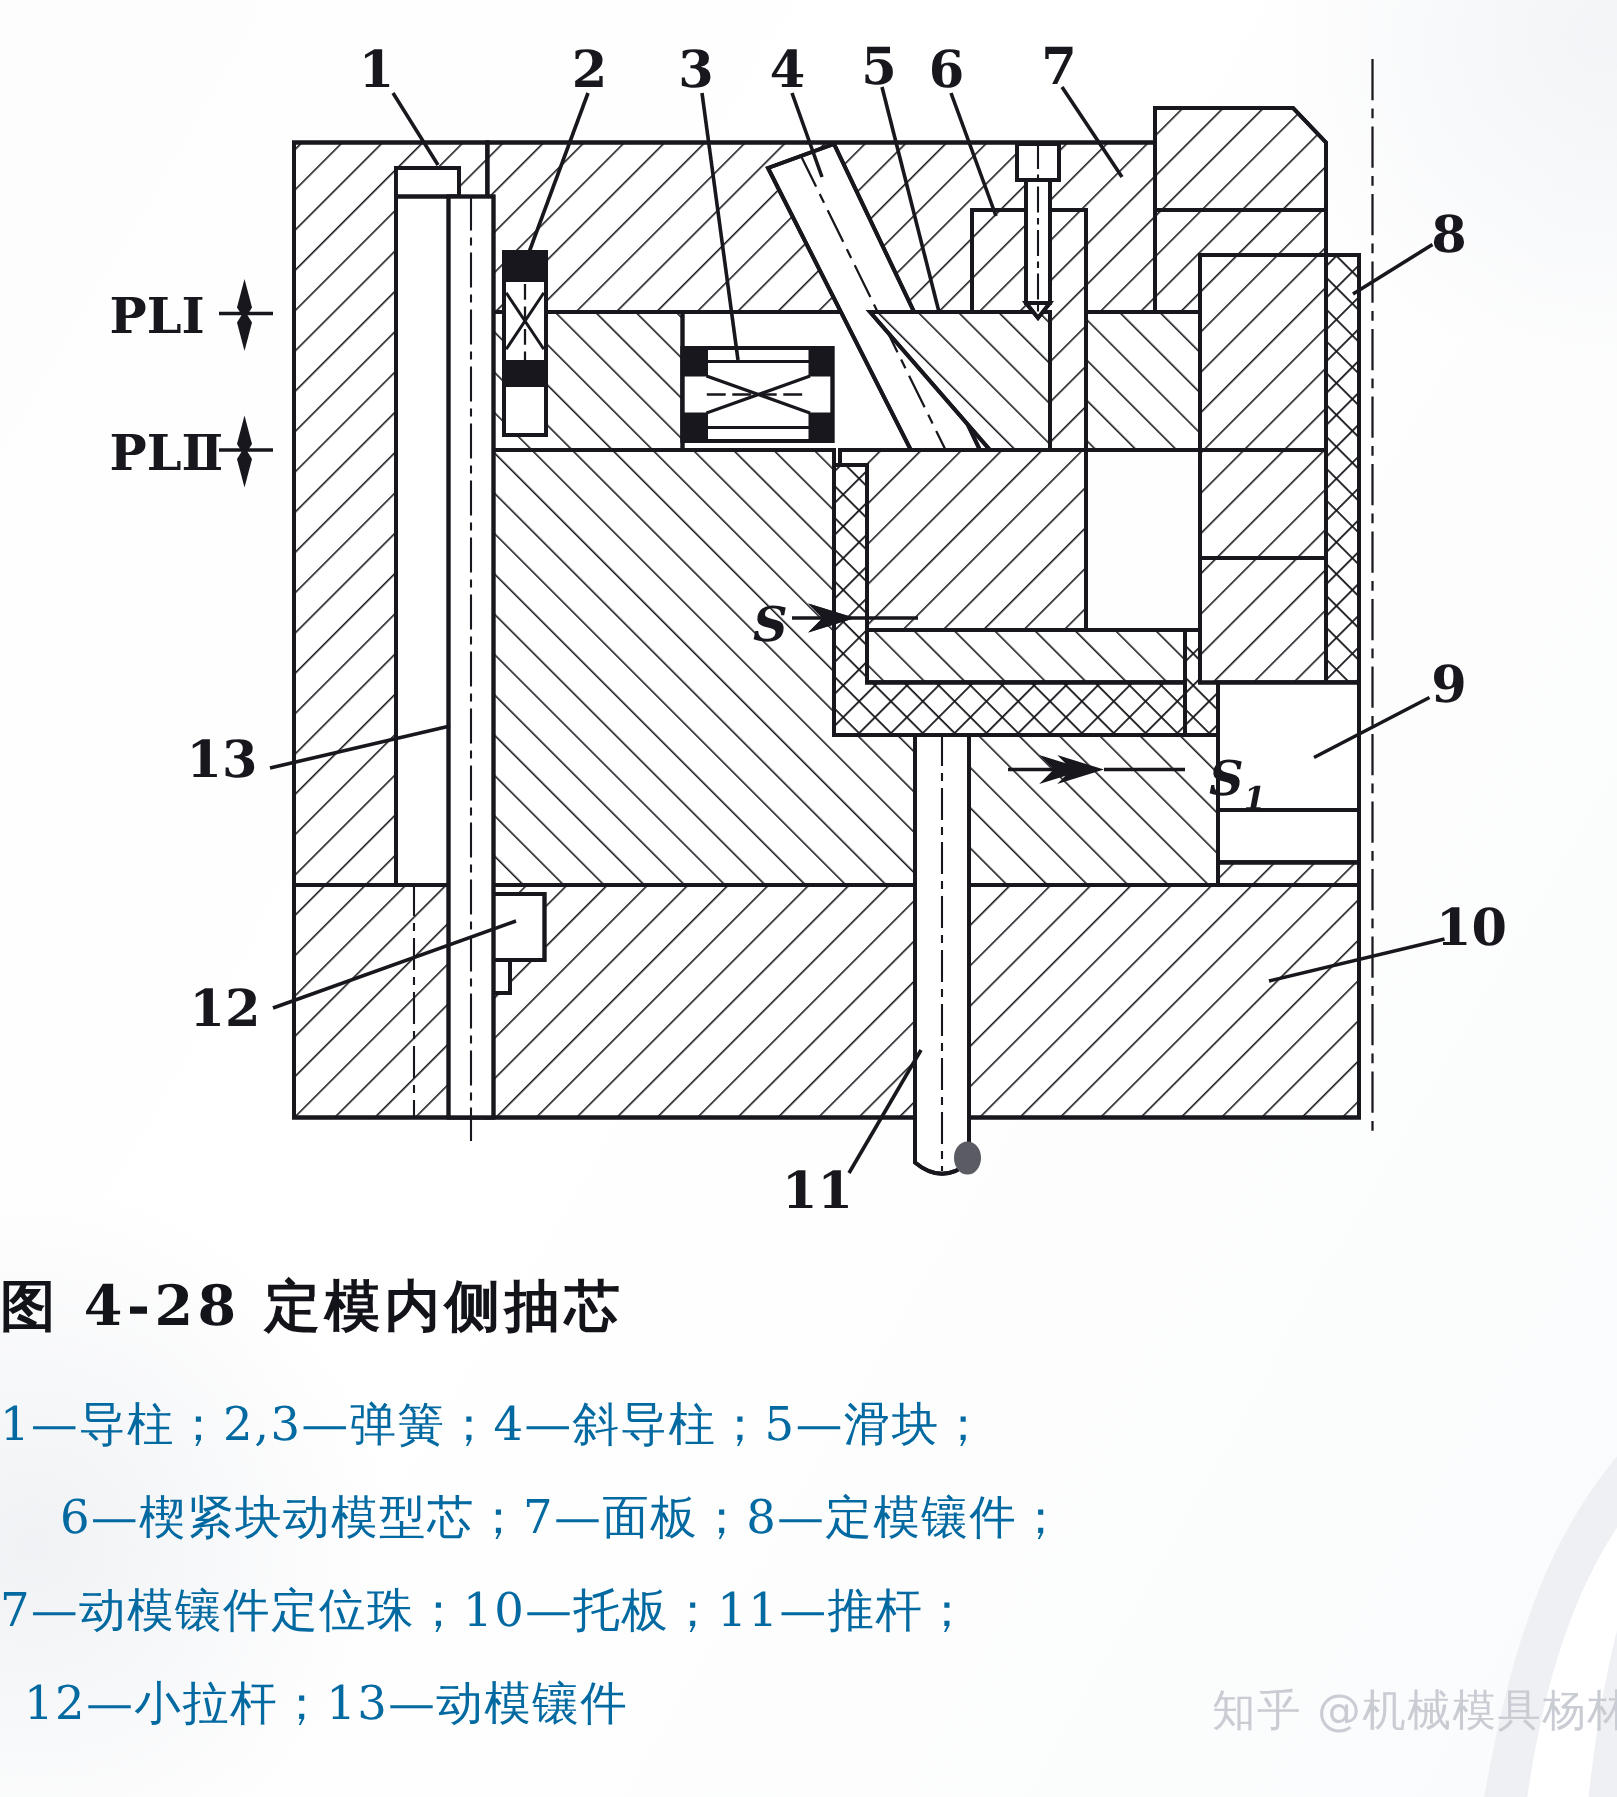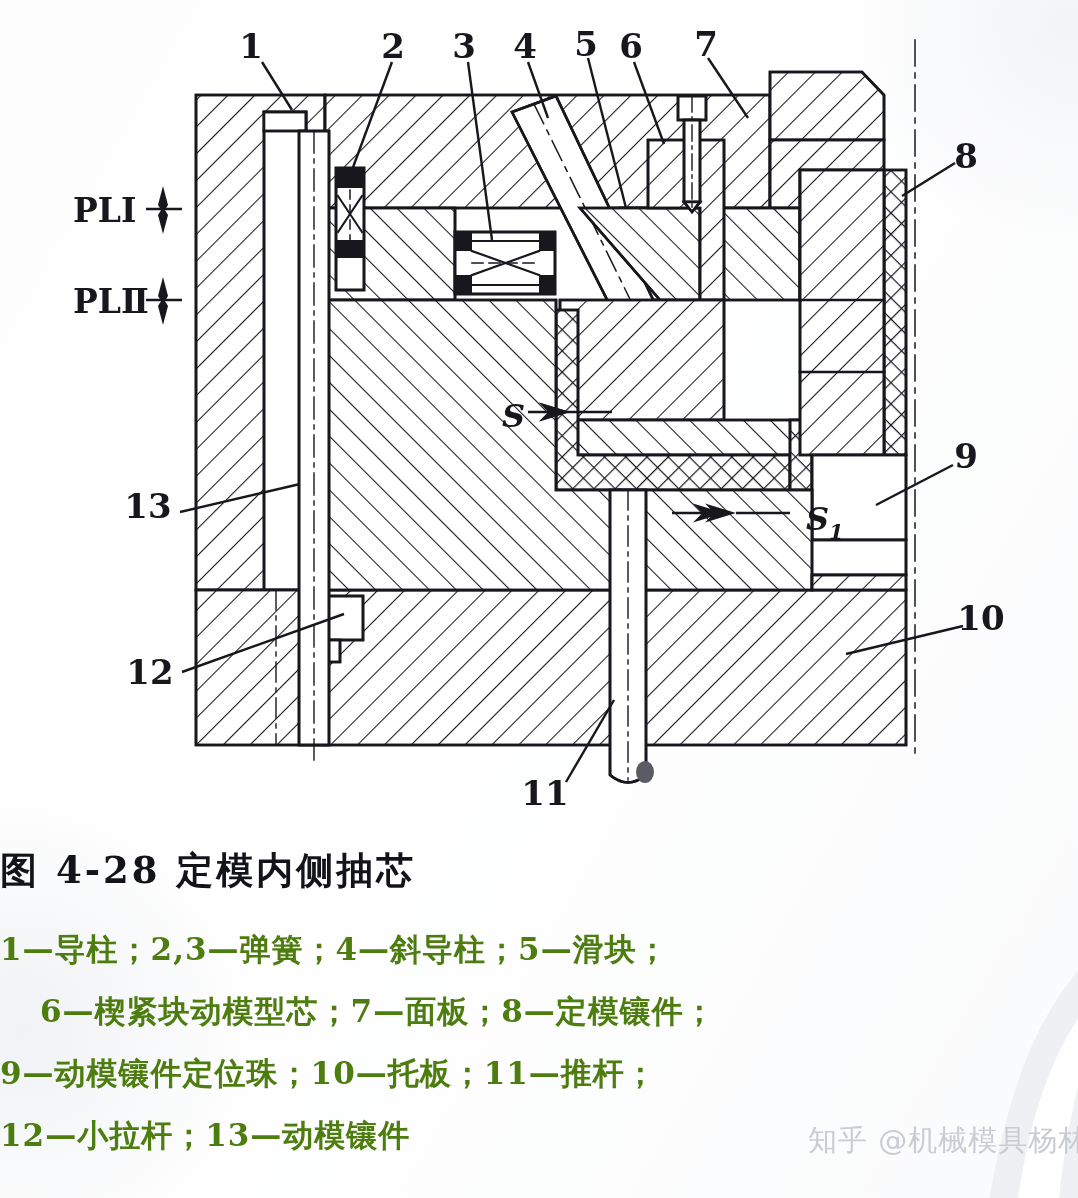--- a/index.html
+++ b/index.html
@@ -31,28 +31,28 @@
   #caption-title{
     top:846px;
     font-size:37px;
     letter-spacing:3px;
     font-weight:700;
     font-family:"DejaVu Serif", serif;
   }
   .legend-line{
     font-size:31px;
     letter-spacing:1px;
-    font-weight:700;
+    font-weight:400;
     font-family:"DejaVu Serif", serif;
-    color:#4d7c0f;
+    color:#0369a1;
   }
   #legend-1{top:929px;}
   #legend-2{top:991px;padding-left:40px;}
   #legend-3{top:1053px;}
-  #legend-4{top:1115px;}
+  #legend-4{top:1115px;margin-left:16px;}
   #watermark{
     position:absolute;
     left:808px;top:1121px;
     font-size:29px;
     color:#c9ccd3;
     font-family:"DejaVu Sans", sans-serif;
     white-space:nowrap;
     letter-spacing:1px;
   }
   #wm-swoosh{
@@ -313,20 +313,20 @@
     </text>
     <path d="M672,513 L724,513" stroke="#17171d" stroke-width="2.4" marker-end="url(#arrR)"></path>
     <path d="M790,513 L736,513" stroke="#17171d" stroke-width="2.4" marker-end="url(#arrL)"></path>
   </g>
 </svg>
 
 <div class="caption-block" id="caption-title">图 4-28   定模内侧抽芯</div>
 
 <div class="caption-block legend-line" id="legend-1">1—导柱；2,3—弹簧；4—斜导柱；5—滑块；</div>
 <div class="caption-block legend-line" id="legend-2">6—楔紧块动模型芯；7—面板；8—定模镶件；</div>
-<div class="caption-block legend-line" id="legend-3">9—动模镶件定位珠；10—托板；11—推杆；</div>
+<div class="caption-block legend-line" id="legend-3">7—动模镶件定位珠；10—托板；11—推杆；</div>
 <div class="caption-block legend-line" id="legend-4">12—小拉杆；13—动模镶件</div>
 
 <svg id="wm-swoosh" viewBox="0 0 230 300">
   <path d="M230,0 C150,70 120,150 96,300 L230,300 Z" fill="#eef0f3"></path>
   <path d="M230,40 C168,100 140,180 126,300 L168,300 C178,180 200,100 230,70 Z" fill="#ffffff"></path>
 </svg>
 <div id="watermark">知乎 @机械模具杨林</div>
 
 </body></html>

